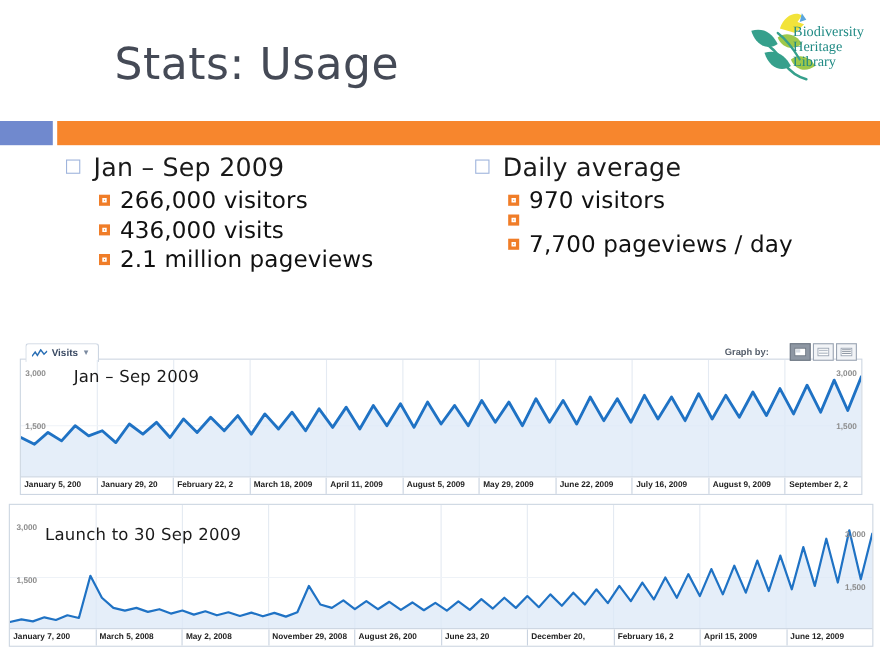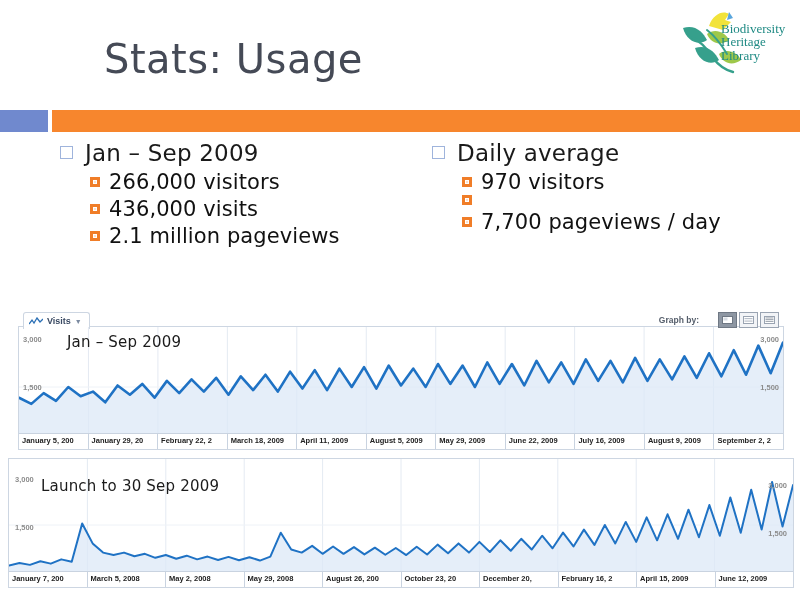--- a/index.html
+++ b/index.html
@@ -273,21 +273,21 @@
 
   <div class="ytick" style="left:6px;top:16px;">3,000</div>
   <div class="ytick" style="left:6px;top:64px;">1,500</div>
   <div class="ytick" style="right:6px;top:22px;">3,000</div>
   <div class="ytick" style="right:6px;top:70px;">1,500</div>
 
   <div class="xaxis" id="xaxis-1">
       <div class="xtick">January 7, 200</div>
       <div class="xtick">March 5, 2008</div>
       <div class="xtick">May 2, 2008</div>
-      <div class="xtick">May 29, 2008</div>
+      <div class="xtick">November 29, 2008</div>
       <div class="xtick">August 26, 200</div>
-      <div class="xtick">October 23, 20</div>
+      <div class="xtick">June 23, 20</div>
       <div class="xtick">December 20,</div>
       <div class="xtick">February 16, 2</div>
       <div class="xtick">April 15, 2009</div>
       <div class="xtick">June 12, 2009</div>
     </div>
 </div>
 
 </body></html>

